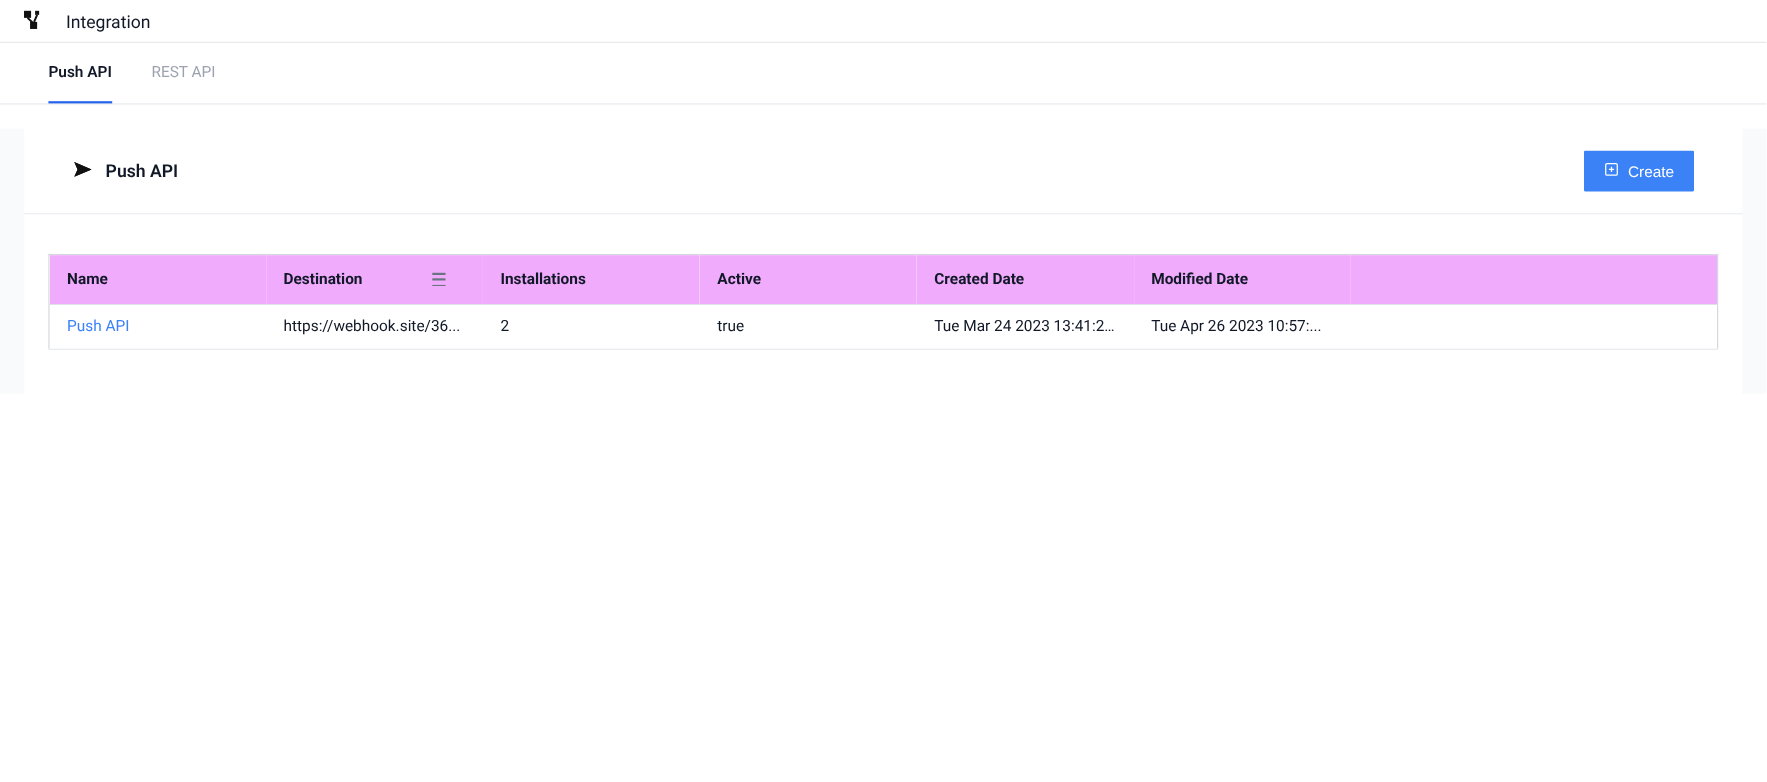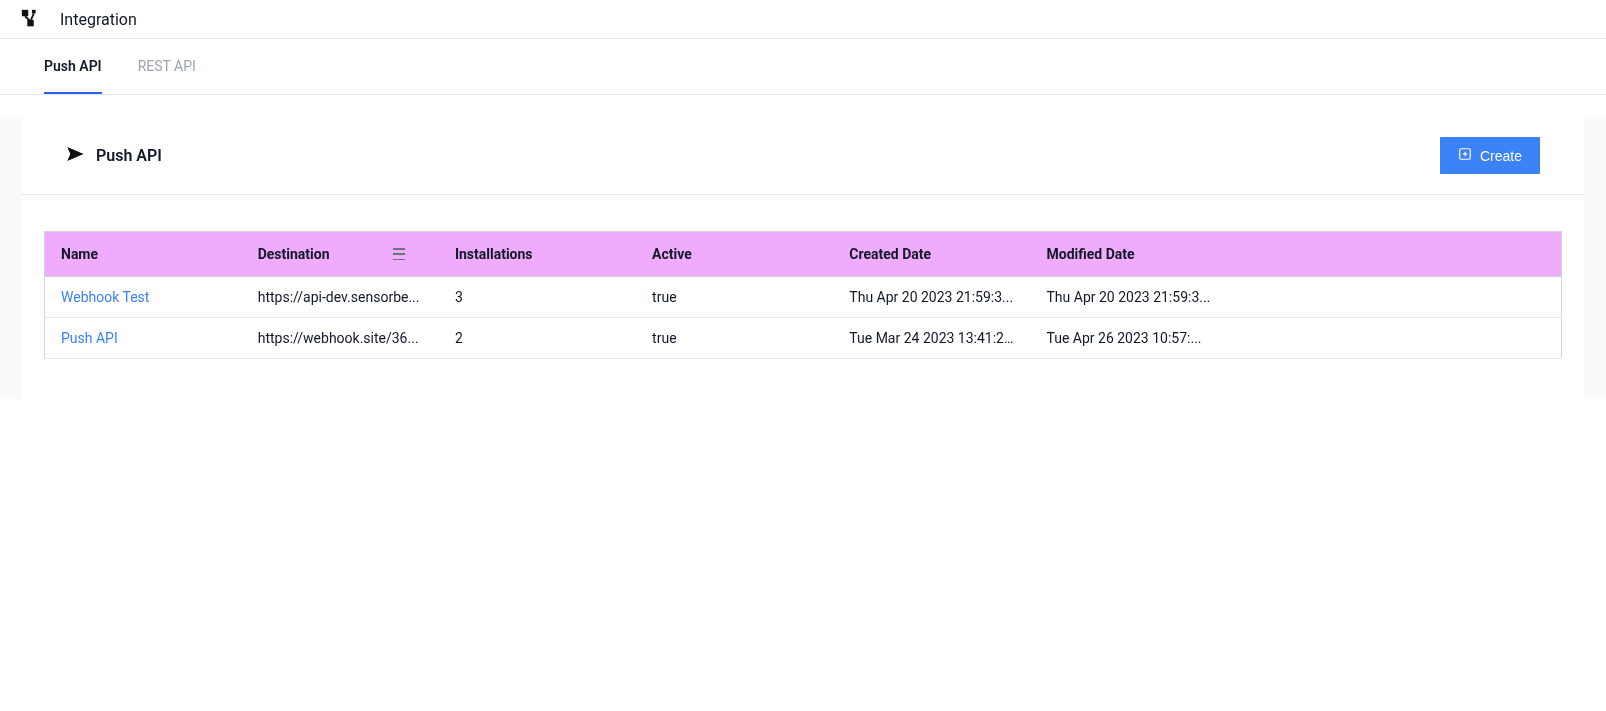--- a/index.html
+++ b/index.html
@@ -232,29 +232,20 @@
             <span>Created Date</span>
           </th>
           <th>
             <span>Modified Date</span>
           </th>
           <th></th>
         </tr>
       </thead>
       <tbody>
         <tr>
-          <td class="link">Webhook Test</td>
-          <td>https://api-dev.sensorbe...</td>
-          <td>3</td>
-          <td>true</td>
-          <td>Thu Apr 20 2023 21:59:3...</td>
-          <td>Thu Apr 20 2023 21:59:3...</td>
-          <td></td>
-        </tr>
-        <tr>
           <td class="link">Push API</td>
           <td>https://webhook.site/36...</td>
           <td>2</td>
           <td>true</td>
           <td>Tue Mar 24 2023 13:41:21...</td>
           <td>Tue Apr 26 2023 10:57:...</td>
           <td></td>
         </tr>
       </tbody>
     </table>

